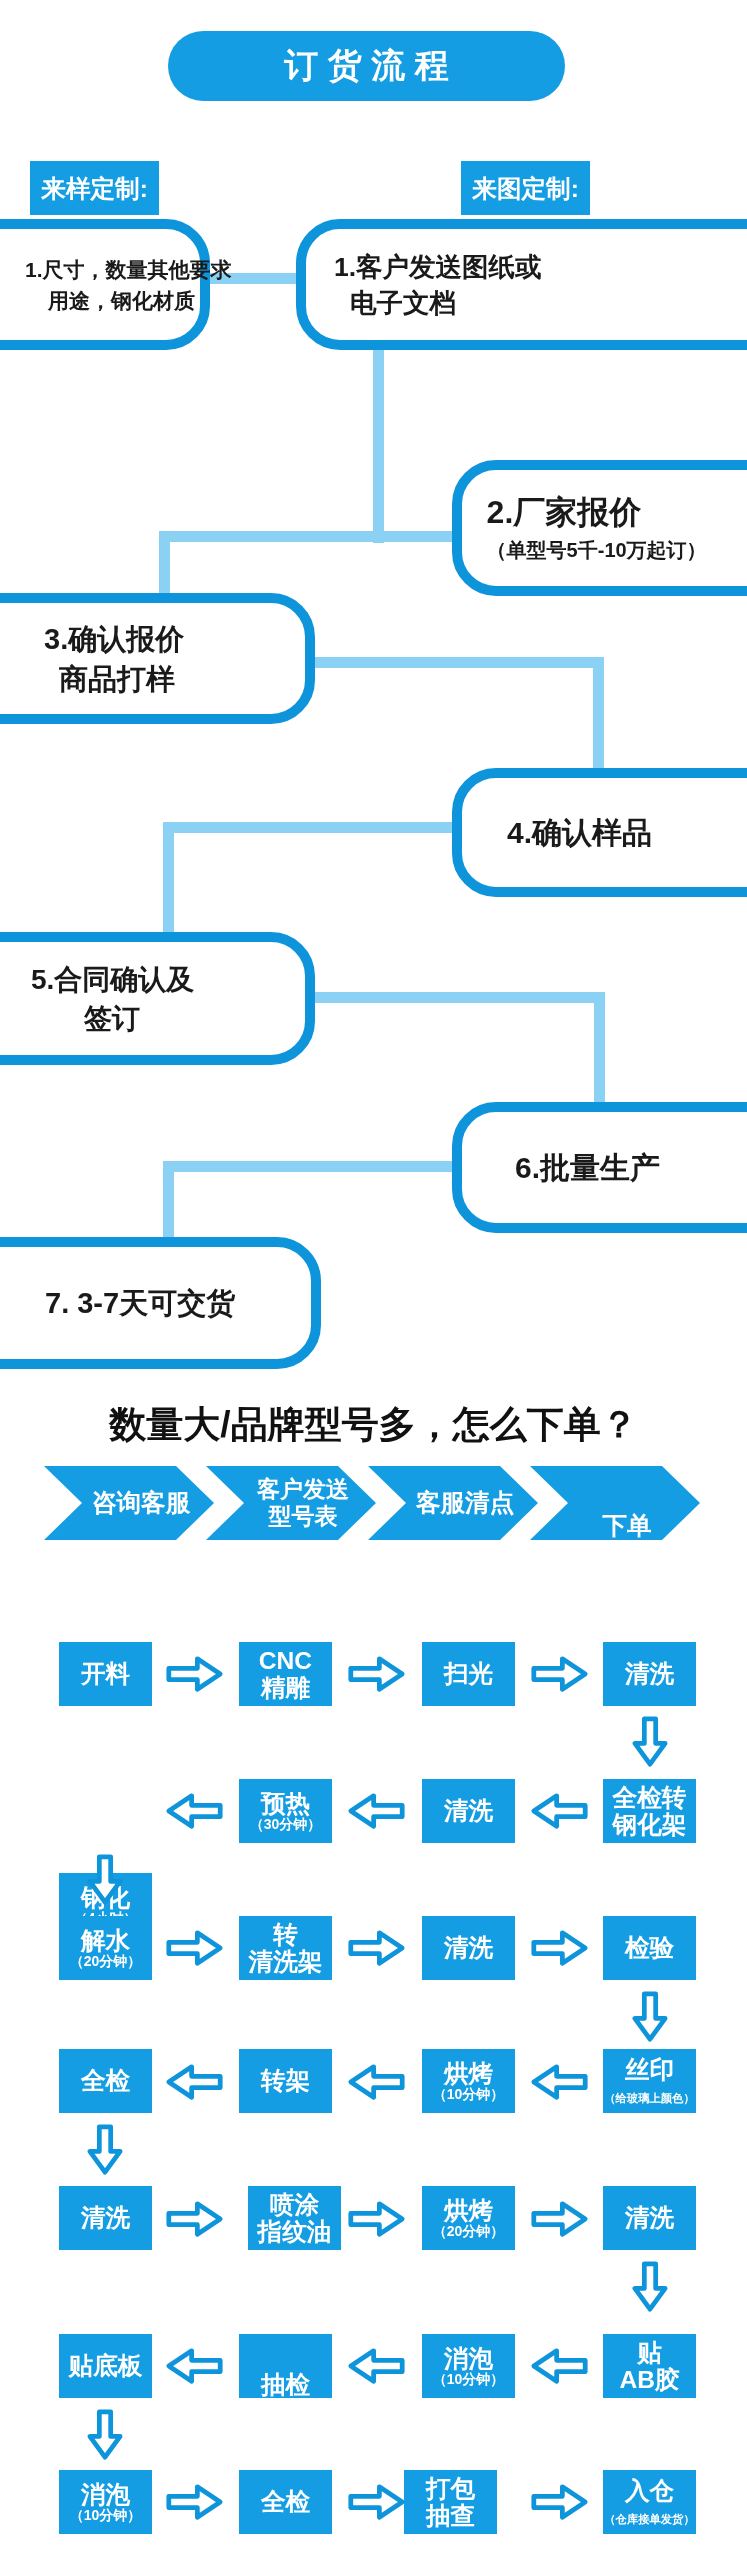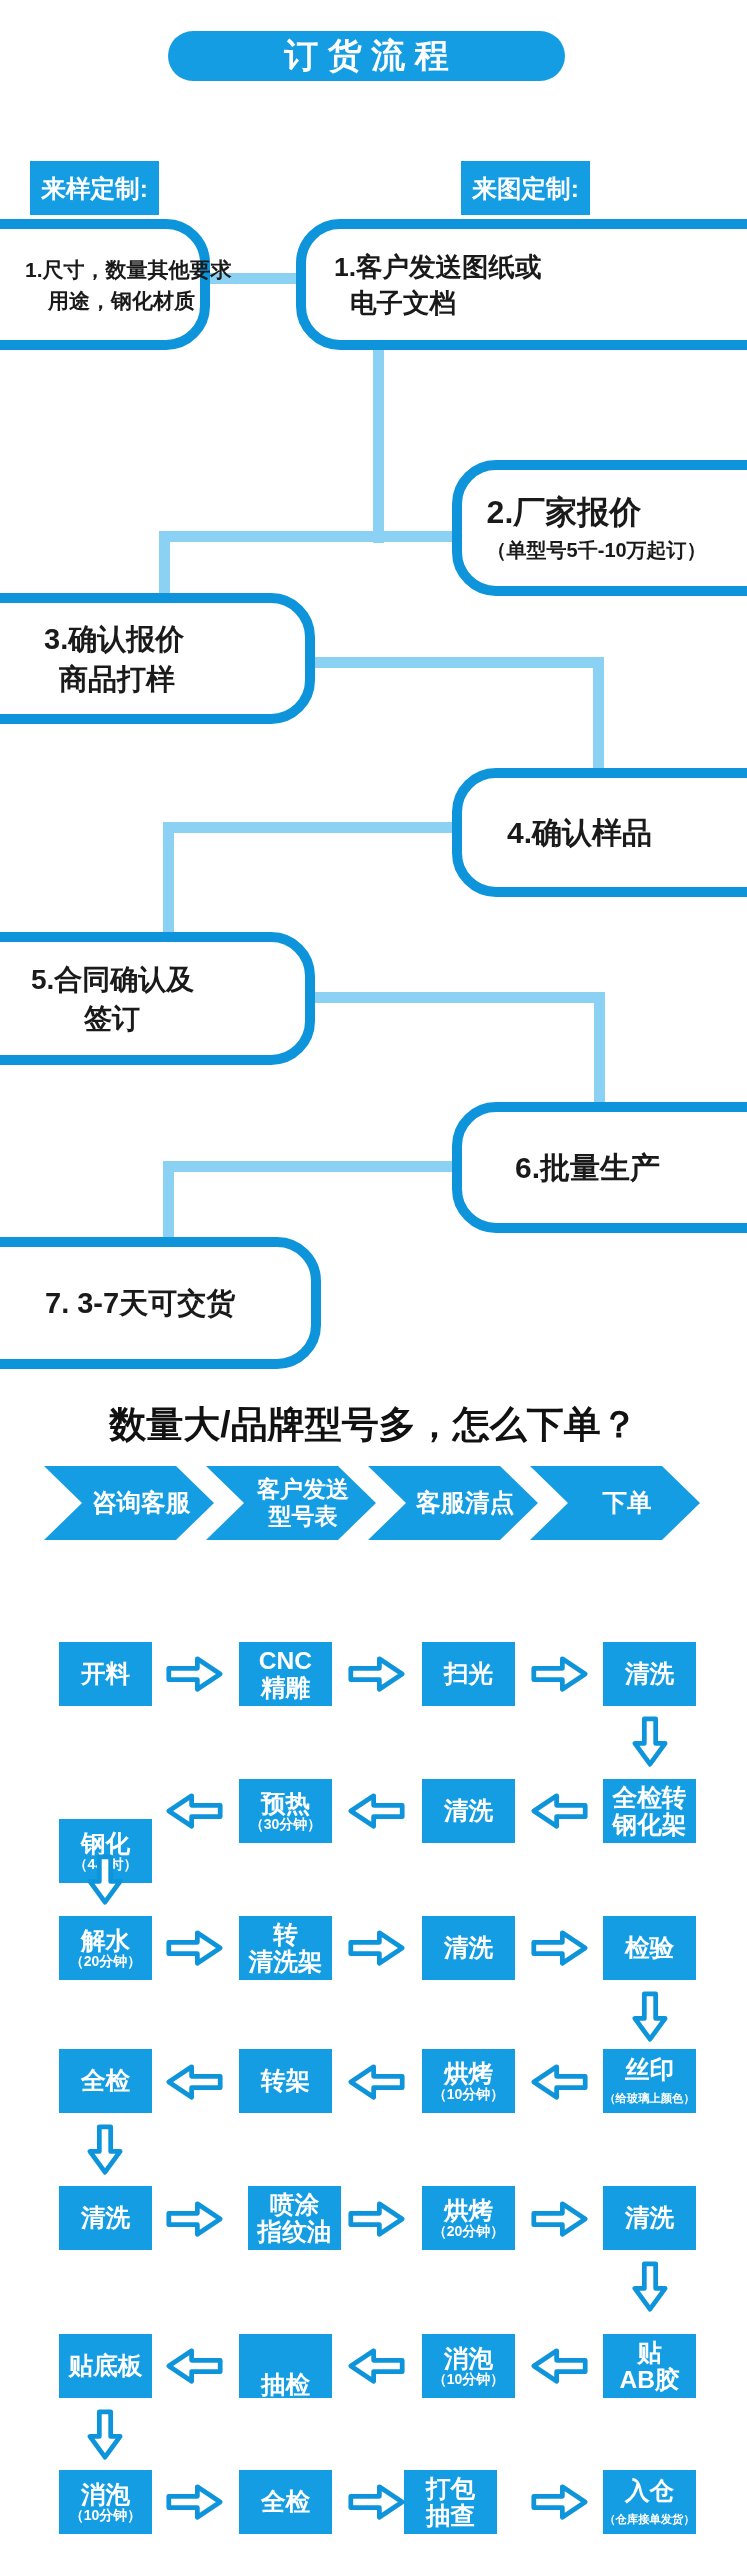--- a/index.html
+++ b/index.html
@@ -8,21 +8,21 @@
     --lightBlue:#8ad1f4;
     --ink:#1a1a1a;
   }
   html,body{margin:0;padding:0;background:#ffffff;}
   #canvas{
     position:relative;width:747px;height:2576px;overflow:hidden;background:#fff;
     font-family:"Liberation Sans","DejaVu Sans",sans-serif;color:var(--ink);
   }
   
   .pill{
-    position:absolute;left:168px;top:31px;width:397px;height:50px;
+    position:absolute;left:168px;top:31px;width:397px;height:70px;
     background:var(--blue);border-radius:35px;color:#fff;
     font-size:34px;font-weight:700;letter-spacing:9.5px;
     display:flex;align-items:center;justify-content:center;text-indent:9.5px;
   }
   
   .branch{
     position:absolute;top:161px;height:54px;background:var(--blue);color:#fff;
     font-size:24.6px;font-weight:700;display:flex;align-items:center;
     padding:0 11.3px;
   }
@@ -125,21 +125,21 @@
       <div class="chev" style="left: 44px;">
         <div class="c1">咨询客服</div>
       </div>
       <div class="chev twoline" style="left: 206px;">
         <div class="c1">客户发送</div>
         <div class="c2">型号表</div>
       </div>
       <div class="chev" style="left: 368px;">
         <div class="c1">客服清点</div>
       </div>
-      <div class="chev" style="left: 530px;">
+      <div class="chev" style="left: 530px; justify-content: flex-end;">
         <div class="c1">下单</div>
       </div>
     </div>
   <div id="grid">
       <div class="pbox" style="left: 59px; top: 1642px;">
         <div class="pt">开料</div>
       </div>
       <div class="pbox" style="left: 239px; top: 1642px;">
         <div class="pt">CNC</div>
         <div class="pt">精雕</div>
@@ -155,21 +155,21 @@
       </svg>
       <svg viewBox="0 0 62 46" class="arr" style="left: 347px; top: 1652px; width: 59px; height: 44px;">
         <polygon points="4,17 34,17 34,7 58,23 34,39 34,29 4,29"></polygon>
       </svg>
       <svg viewBox="0 0 62 46" class="arr" style="left: 530px; top: 1652px; width: 59px; height: 44px;">
         <polygon points="4,17 34,17 34,7 58,23 34,39 34,29 4,29"></polygon>
       </svg>
       <svg viewBox="0 0 42 56" class="arr" style="left: 630px; top: 1715px; width: 40px; height: 53px;">
         <polygon points="15,4 27,4 27,30 37,30 21,52 5,30 15,30"></polygon>
       </svg>
-      <div class="pbox" style="left: 59px; top: 1819px;">
+      <div class="pbox" style="left: 59px; top: 1873px;">
         <div class="pt">钢化</div>
         <div class="ps">（4小时）</div>
       </div>
       <div class="pbox" style="left: 239px; top: 1779px;">
         <div class="pt">预热</div>
         <div class="ps">（30分钟）</div>
       </div>
       <div class="pbox" style="left: 422px; top: 1779px;">
         <div class="pt">清洗</div>
       </div>

